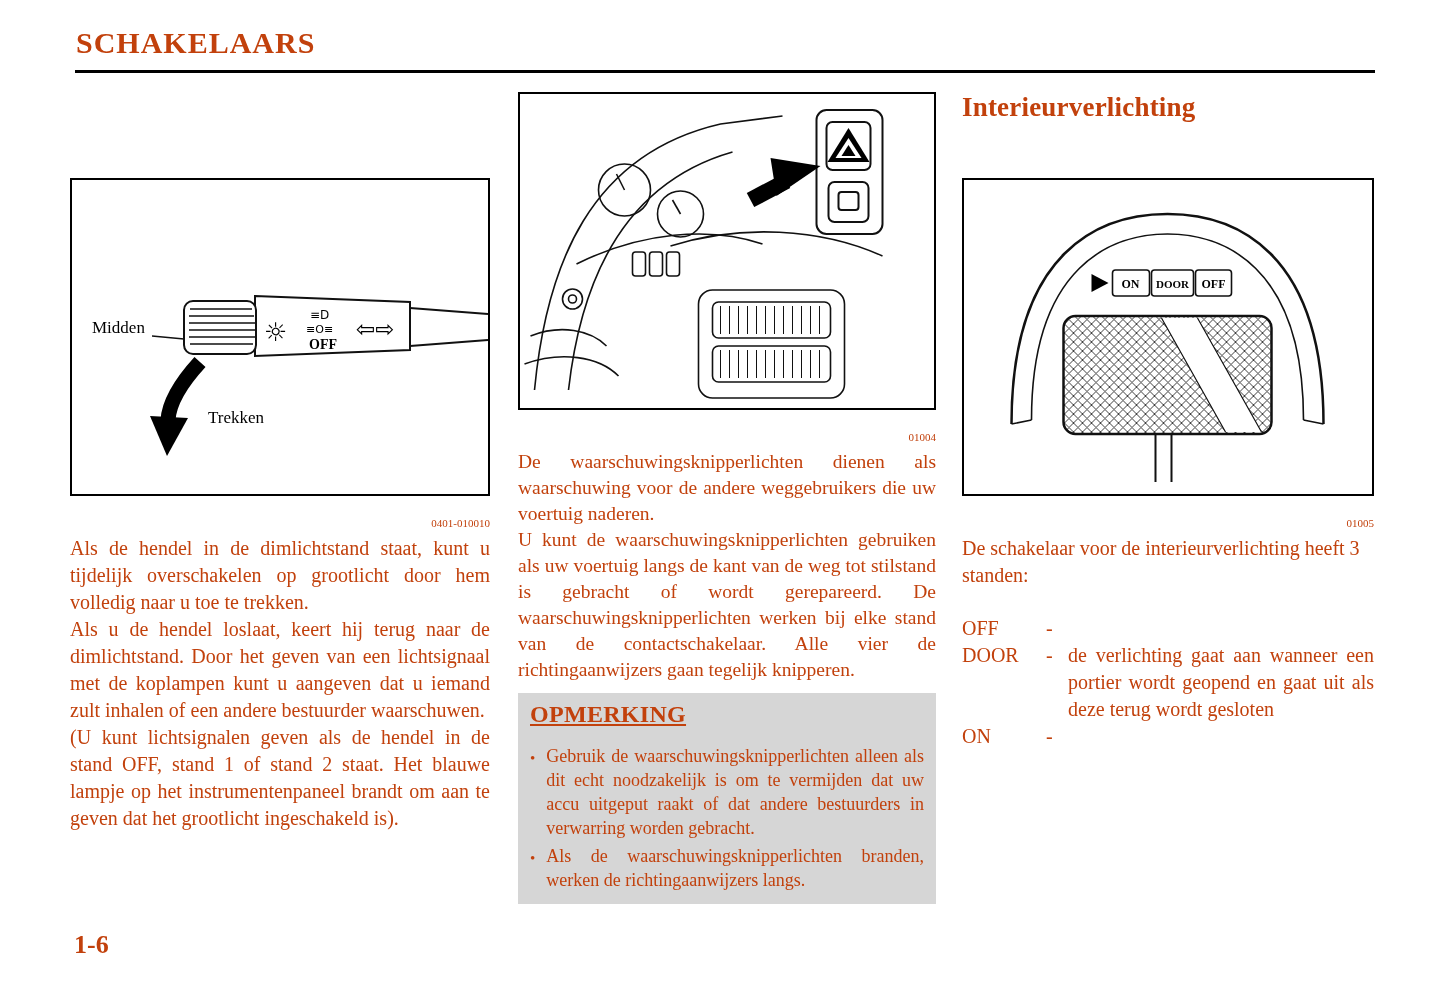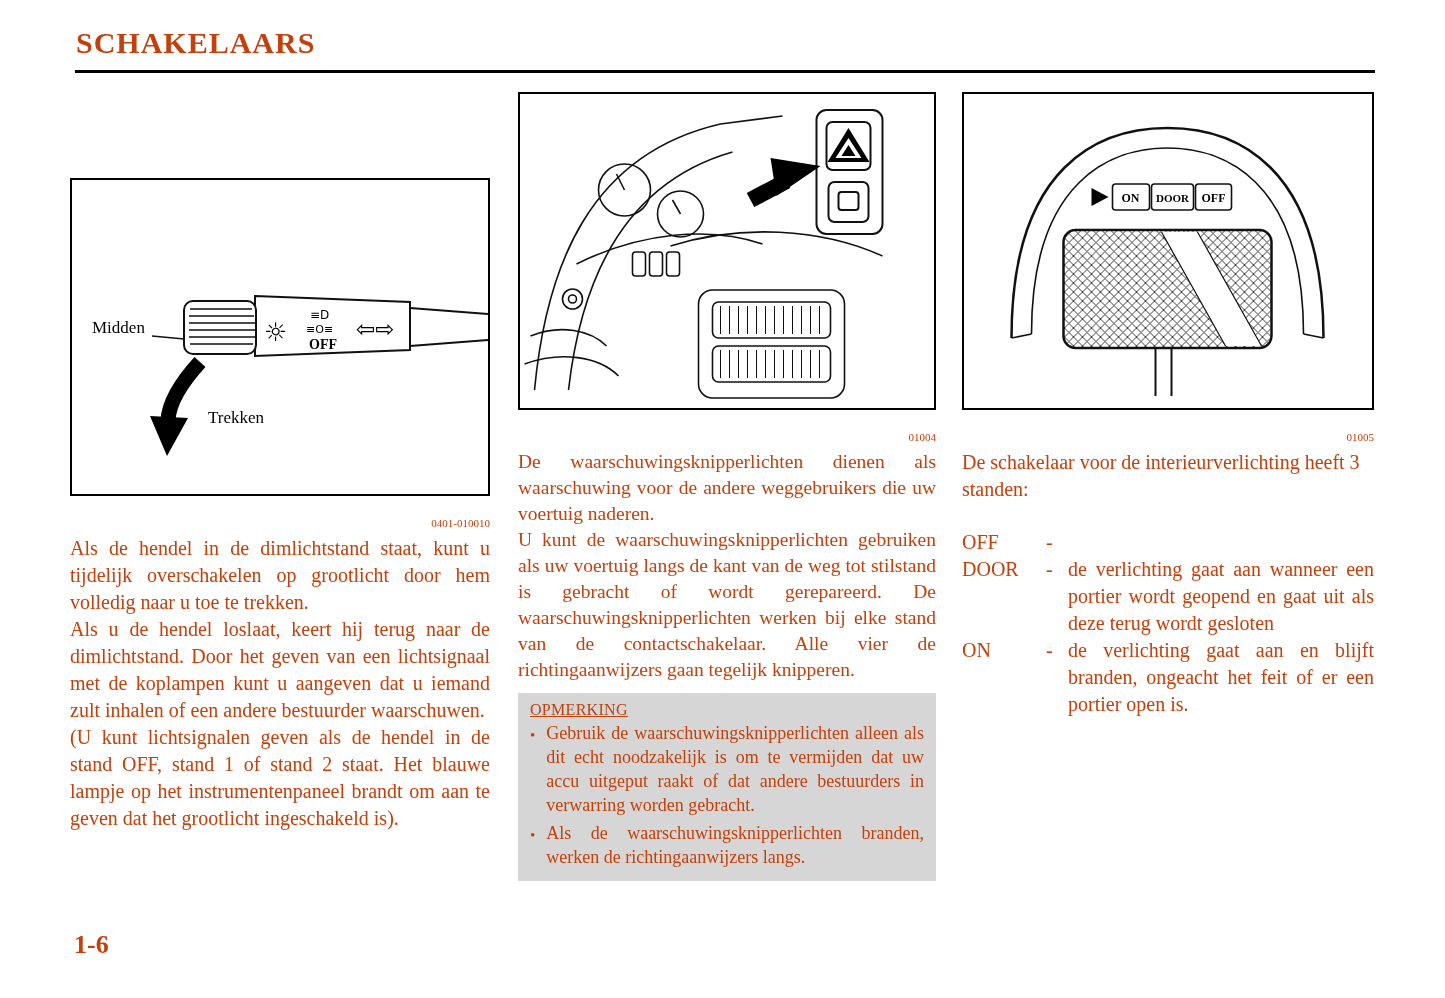--- a/index.html
+++ b/index.html
@@ -26,21 +26,21 @@
   .col-heading span { display:block; }
   .figure-box { height:318px; border:2px solid #000; background:#fff; }
   .figure-box svg { display:block; width:100%; height:100%; }
   svg text { font-family:"Liberation Serif","DejaVu Serif",serif; fill:#000; }
   svg text.sym { font-family:"DejaVu Sans",sans-serif; }
   .figure-caption { text-align:right; font-size:11px; margin-top:21px; height:18px; }
   .body-heading { font-size:24px; font-weight:bold; margin:4px 0 4px; letter-spacing:0.2px; }
   .para { font-size:20px; line-height:27px; text-align:justify; }
   .col2 .para { font-size:19.5px; line-height:26px; }
   .note-box { background:#d6d6d6; margin-top:10px; padding:8px 12px 12px; }
-  .note-title { font-size:16px; font-weight:normal; text-decoration:underline; margin-bottom:2px; letter-spacing:0.3px; }
+  .note-title { font-size:24px; font-weight:bold; text-decoration:underline; margin-bottom:16px; letter-spacing:0.3px; }
   .note-list { list-style:none; }
   .note-item { display:flex; gap:11px; font-size:18px; line-height:24px; text-align:justify; }
   .note-item + .note-item { margin-top:4px; }
   .note-bullet { flex:none; font-size:15px; padding-top:2px; }
   .switch-intro { font-size:20px; line-height:27px; margin-bottom:26px; }
   .switch-item { display:flex; font-size:20px; line-height:27px; }
   .switch-term { width:84px; flex:none; }
   .switch-dash { width:22px; flex:none; }
   .switch-desc { flex:1; text-align:justify; }
   .page-number { position:absolute; left:74px; top:930px; font-size:26px; font-weight:bold; }
@@ -152,20 +152,23 @@
         </li>
         <li class="note-item">
           <span class="note-bullet">•</span>
           <span class="note-text">Als de waarschuwingsknipperlichten branden, werken de richtingaanwijzers langs.</span>
         </li>
       </ul>
     </div>
   </section>
 
   <section class="col col3">
+    <div class="col-head">
+      <h2 class="col-heading">Interieurverlichting</h2>
+    </div>
 
     <div class="figure-box">
       <svg viewBox="0 0 405 314" preserveAspectRatio="xMidYMid meet">
         <defs>
           <pattern id="xhatch" width="9" height="9" patternUnits="userSpaceOnUse">
             <path d="M0,9 L9,0 M0,0 L9,9" stroke="#111" stroke-width="0.8"></path>
           </pattern>
         </defs>
         <g stroke="#111" fill="none">
           <path d="M46,244 C46,70 135,34 202,34 C269,34 358,70 358,244" stroke-width="2.5"></path>
@@ -200,18 +203,17 @@
       <span class="switch-dash">-</span>
     </div>
     <div class="switch-item">
       <span class="switch-term">DOOR</span>
       <span class="switch-dash">-</span>
       <span class="switch-desc">de verlichting gaat aan wanneer een portier wordt geopend en gaat uit als deze terug wordt gesloten</span>
     </div>
     <div class="switch-item">
       <span class="switch-term">ON</span>
       <span class="switch-dash">-</span>
-      <span class="switch-desc">de verlichting gaat aan en blijft branden, ongeacht het feit of er een portier open is.</span>
     </div>
   </section>
 
   <div class="page-number">1-6</div>
 </div>
 
 </body></html>

